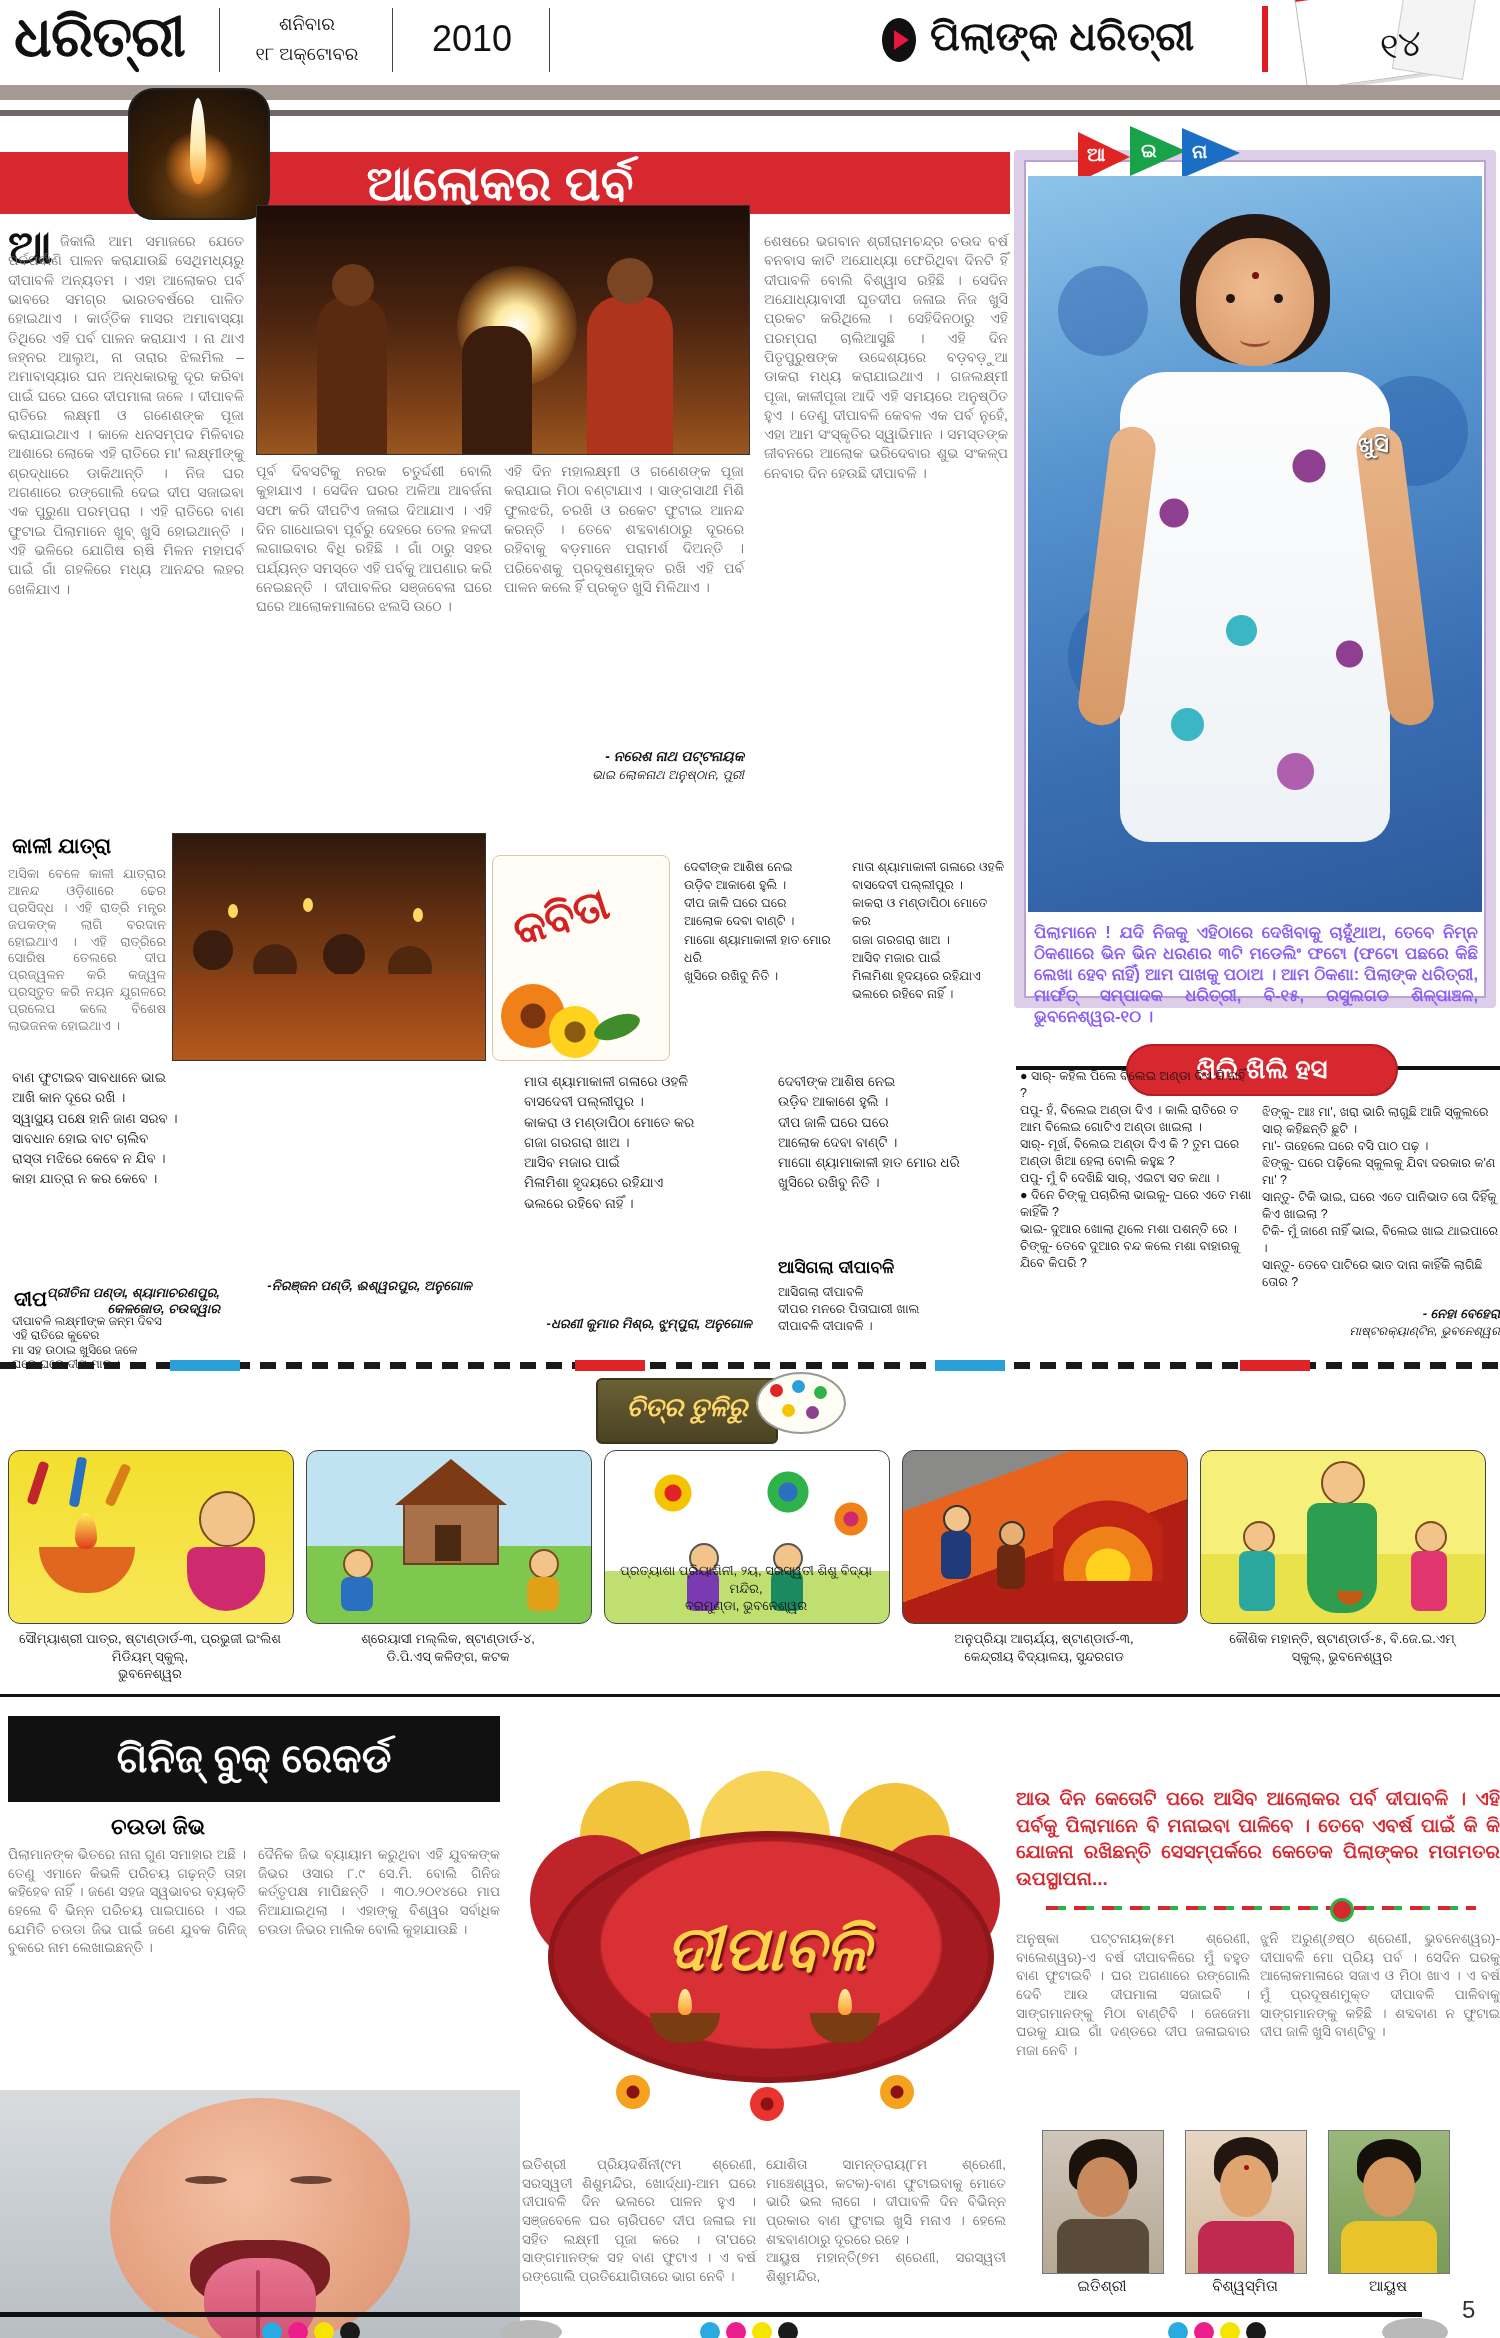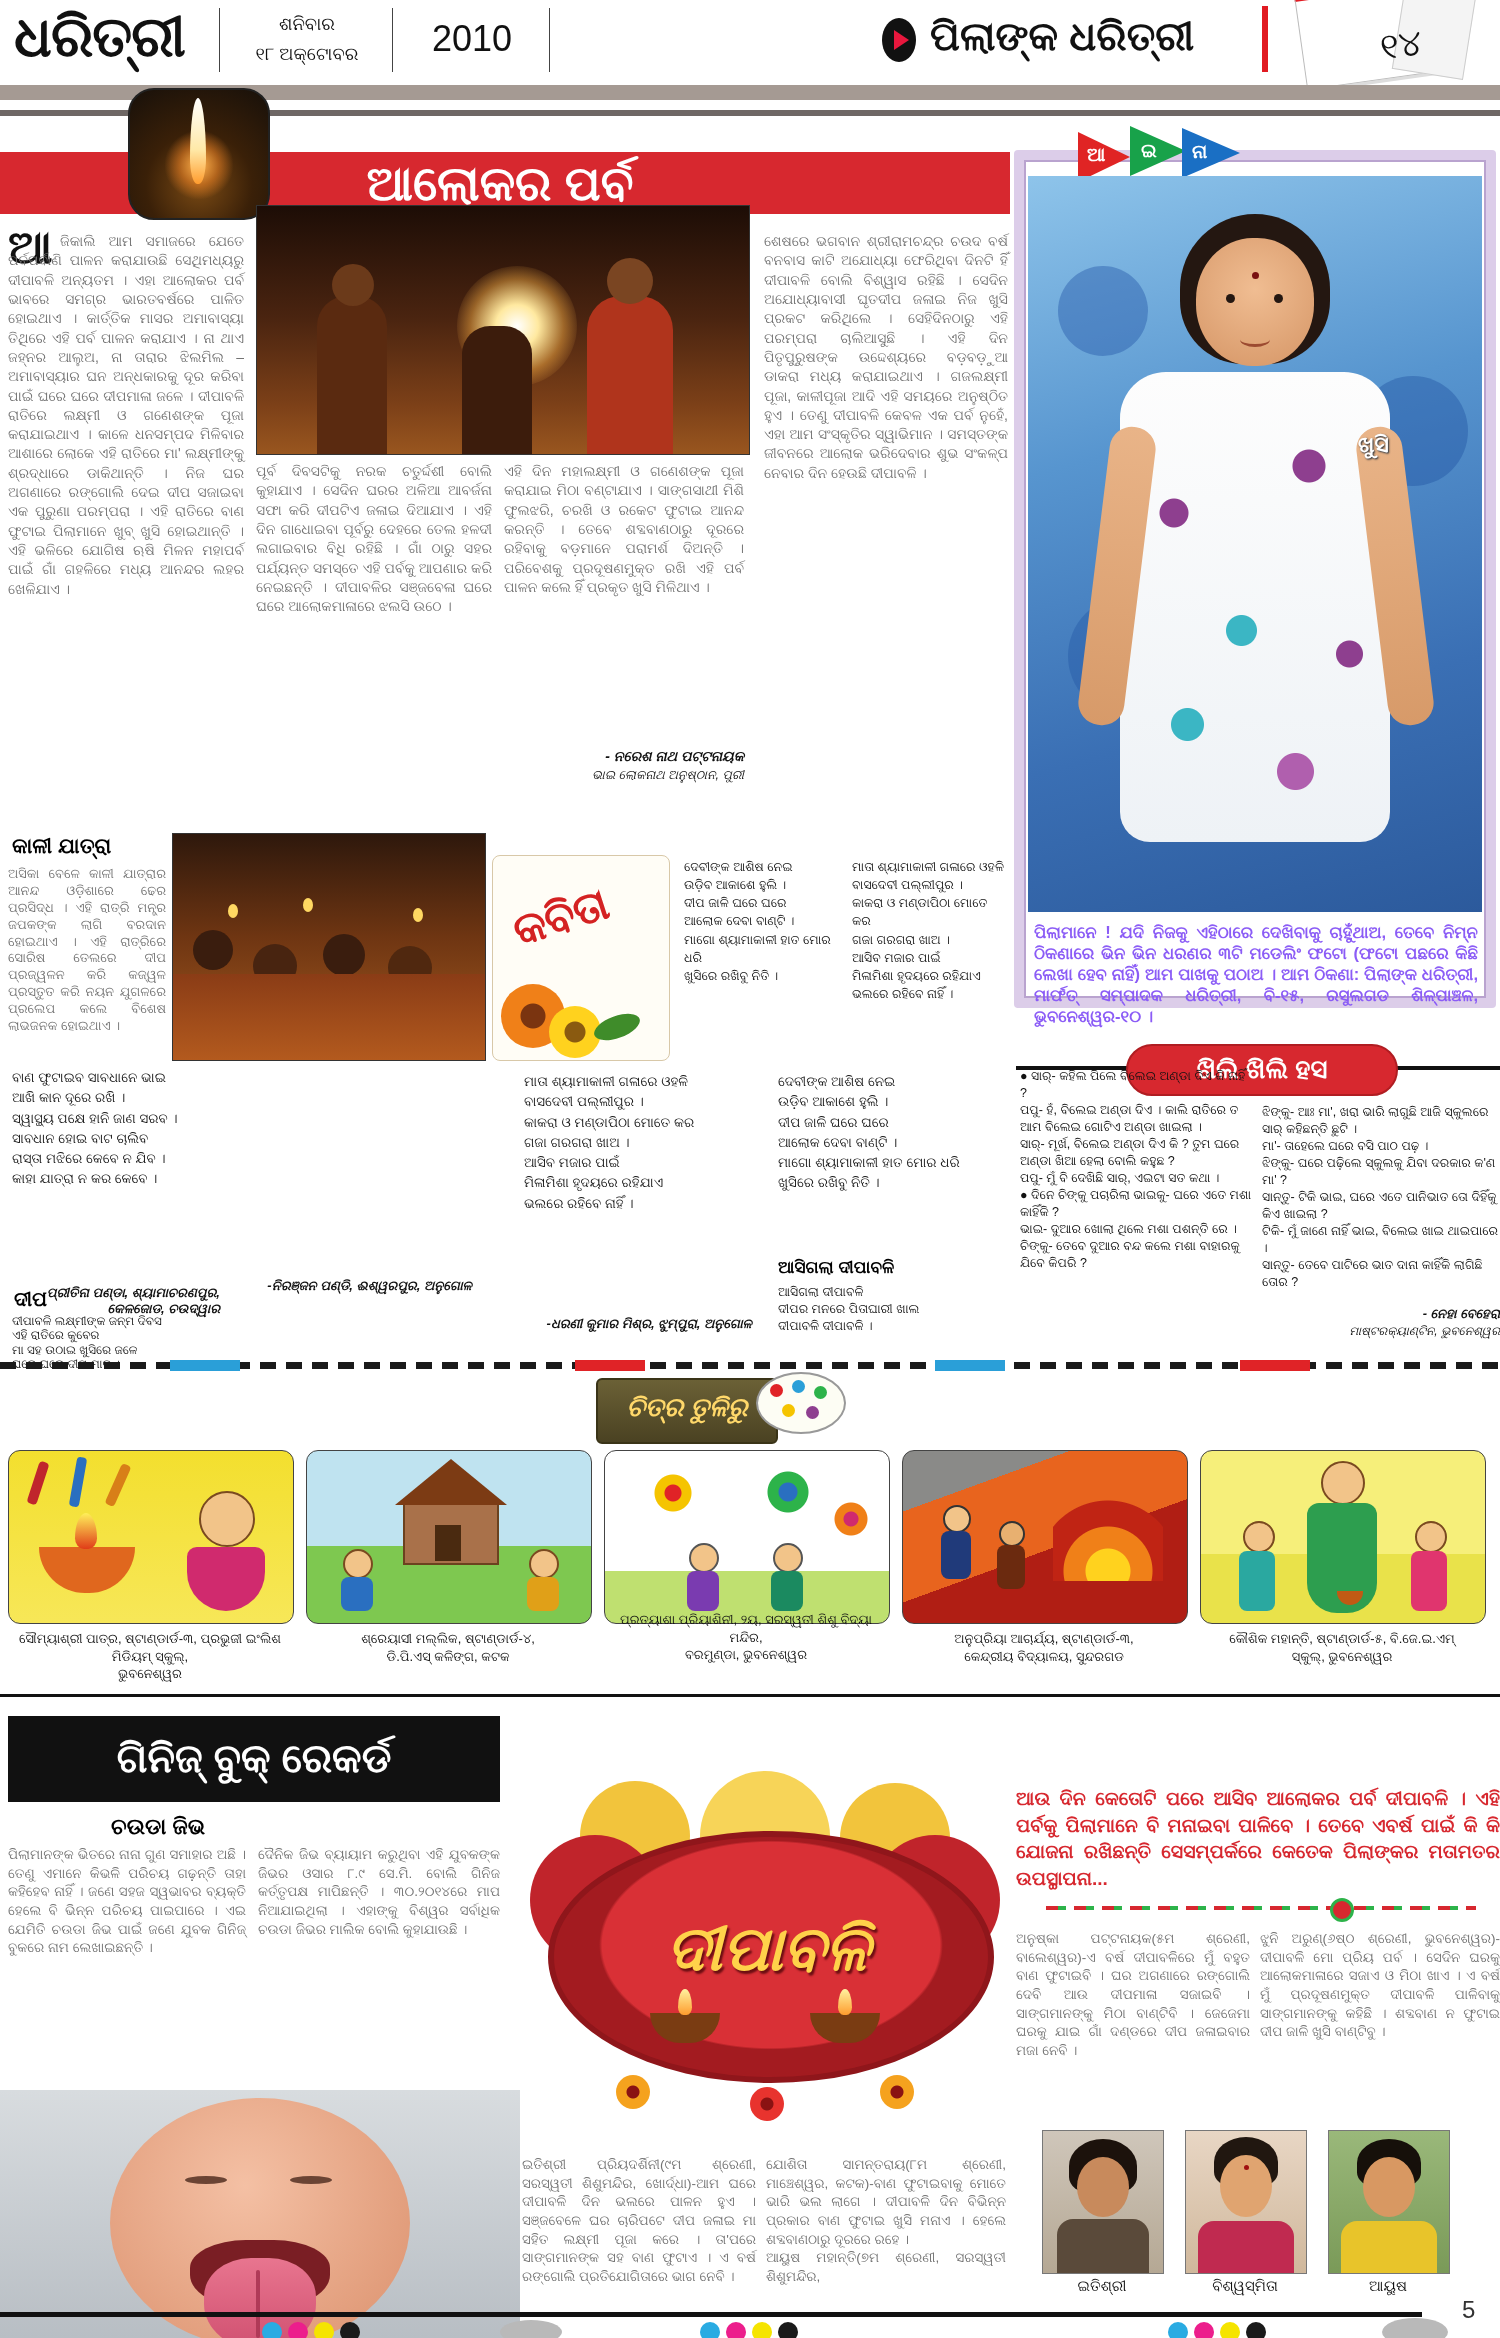--- a/index.html
+++ b/index.html
@@ -243,21 +243,21 @@
 
   <div class="abs drawing" style="left:604px;top:1450px;width:284px;height:172px;background:linear-gradient(#ffffff 0 70%,#bfe070 70% 100%);">
     <div class="abs dot" style="left:40px;top:14px;width:56px;height:56px;background:radial-gradient(circle,#e02327 0 8px,#f5c400 9px 18px,rgba(0,0,0,0) 19px);"></div>
     <div class="abs dot" style="left:150px;top:8px;width:66px;height:66px;background:radial-gradient(circle,#2a6fc0 0 9px,#2db34a 10px 20px,rgba(0,0,0,0) 21px);"></div>
     <div class="abs dot" style="left:222px;top:44px;width:48px;height:48px;background:radial-gradient(circle,#d02a6e 0 7px,#f08018 8px 16px,rgba(0,0,0,0) 17px);"></div>
     <div class="abs dot" style="left:84px;top:92px;width:26px;height:26px;background:#f2c489;border:2px solid #555;"></div>
     <div class="abs" style="left:82px;top:120px;width:32px;height:40px;background:#7a3bb0;border-radius:8px;"></div>
     <div class="abs dot" style="left:168px;top:92px;width:26px;height:26px;background:#f2c489;border:2px solid #555;"></div>
     <div class="abs" style="left:166px;top:120px;width:32px;height:40px;background:#1b8a60;border-radius:8px;"></div>
   </div>
-  <div class="abs caption pre" style="left:604px;top:1611px;width:284px;">ପ୍ରତ୍ୟାଶା ପ୍ରିୟାଶିନୀ, ୨ୟ, ସରସ୍ୱତୀ ଶିଶୁ ବିଦ୍ୟା ମନ୍ଦିର,
+  <div class="abs caption pre" style="left:604px;top:1562px;width:284px;">ପ୍ରତ୍ୟାଶା ପ୍ରିୟାଶିନୀ, ୨ୟ, ସରସ୍ୱତୀ ଶିଶୁ ବିଦ୍ୟା ମନ୍ଦିର,
 ବରମୁଣ୍ଡା, ଭୁବନେଶ୍ୱର</div>
 
   <div class="abs drawing" style="left:902px;top:1450px;width:284px;height:172px;background:linear-gradient(160deg,#8a8a88 0 22%,#e8641e 22% 55%,#b01e14 55% 100%);">
     <div class="abs" style="left:150px;top:30px;width:110px;height:100px;background:radial-gradient(circle at 50% 90%,#ffd21e 0 22px,#f08018 23px 44px,#c02414 45px 70px,rgba(0,0,0,0) 71px);"></div>
     <div class="abs dot" style="left:40px;top:54px;width:24px;height:24px;background:#f2c489;border:2px solid #333;"></div>
     <div class="abs" style="left:38px;top:80px;width:30px;height:48px;background:#203a7a;border-radius:8px;"></div>
     <div class="abs dot" style="left:96px;top:70px;width:22px;height:22px;background:#e8b070;border:2px solid #333;"></div>
     <div class="abs" style="left:94px;top:94px;width:28px;height:44px;background:#6b2a0f;border-radius:8px;"></div>
   </div>
   <div class="abs caption pre" style="left:902px;top:1630px;width:284px;">ଅନୁପ୍ରିୟା ଆଚାର୍ଯ୍ୟ, ଷ୍ଟାଣ୍ଡାର୍ଡ-୩,

